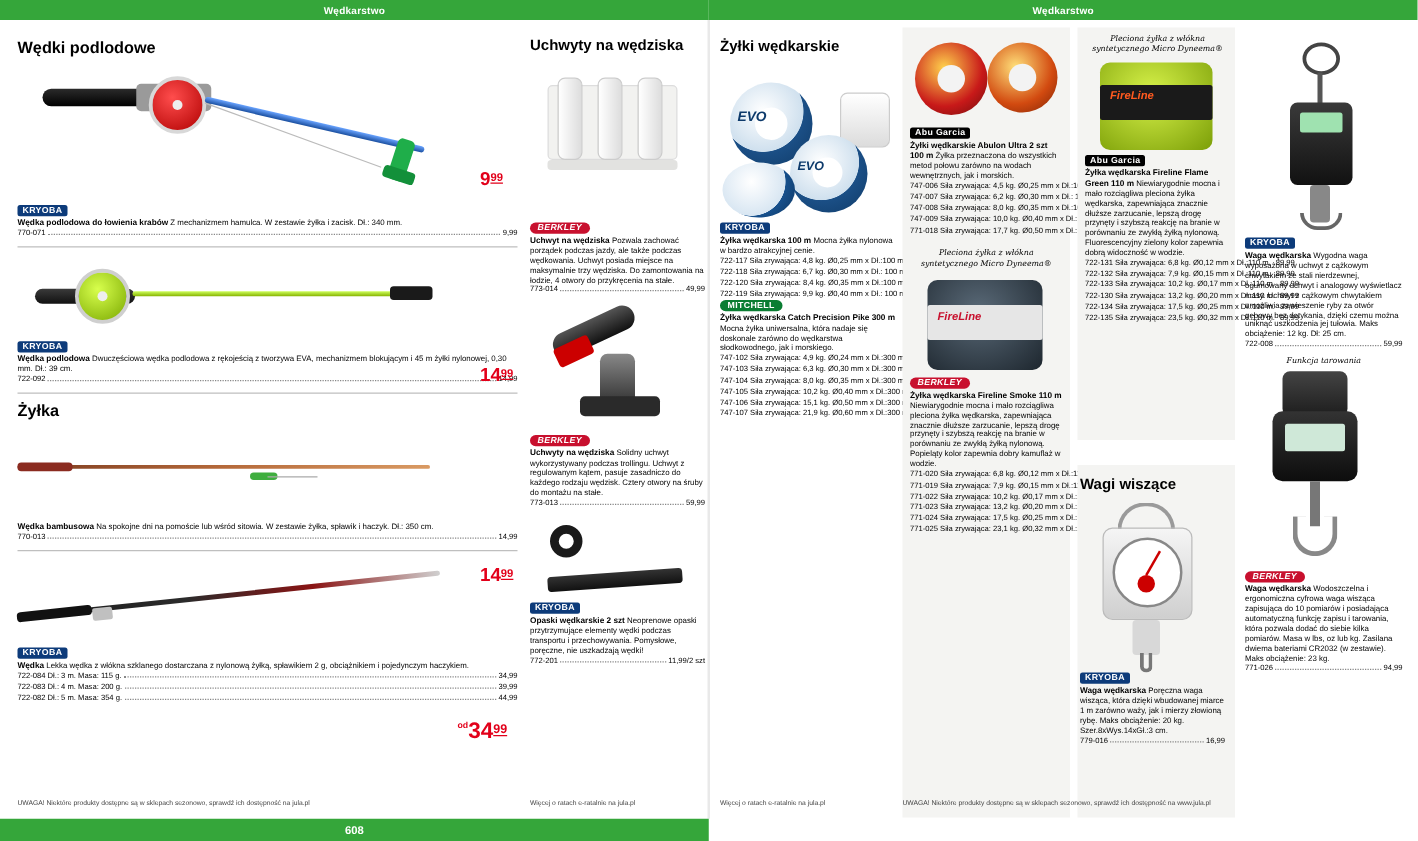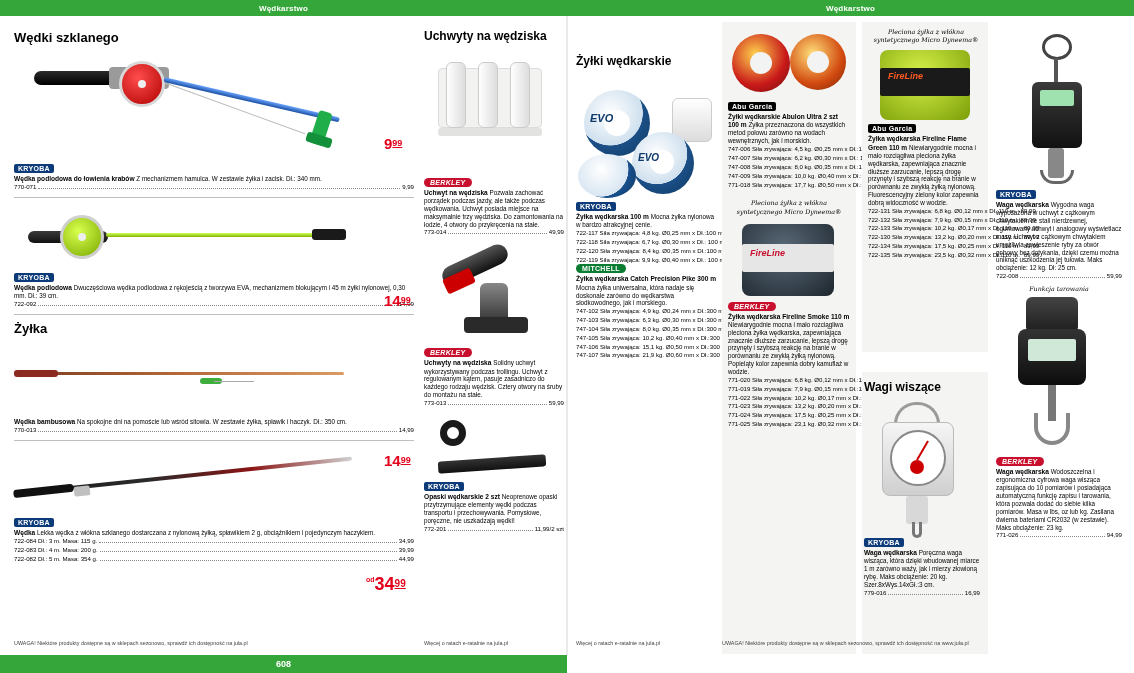--- a/index.html
+++ b/index.html
@@ -70,21 +70,21 @@
 <body>
 
 <div class="page">
 
   <div class="topbar left">Wędkarstwo</div>
   <div class="topbar right">Wędkarstwo</div>
   <div class="gutter"></div>
 
   <div class="col" style="left:14px; top:30px; width:400px;">
 
-    <h2 class="sect">Wędki szklanego</h2>
+    <h2 class="sect">Wędki podlodowe</h2>
 
     
     <div style="position:relative; height:115px;">
       <div class="shape" style="left:20px; top:22px; width:90px; height:14px; background:linear-gradient(#2b2b2b,#000); border-radius:7px;"></div>
       <div class="shape" style="left:95px; top:18px; width:60px; height:22px; background:#9a9a9a; border-radius:4px;"></div>
       <div class="shape" style="left:105px; top:12px; width:46px; height:46px; background:radial-gradient(circle at 40% 35%, #ff4d4d, #b00000); border-radius:50%; border:3px solid #d8d8d8;"></div>
       <div class="shape" style="left:124px; top:31px; width:8px; height:8px; background:#eee; border-radius:50%;"></div>
       <div class="shape" style="left:150px; top:28px; width:180px; height:5px; background:linear-gradient(#6aa4ff,#1a4fa0); transform:rotate(13deg); transform-origin:left center; border-radius:3px;"></div>
       <div class="shape" style="left:300px; top:62px; width:14px; height:34px; background:#1fae4a; border-radius:4px; transform:rotate(18deg);"></div>
       <div class="shape" style="left:292px; top:86px; width:26px; height:10px; background:#13903a; border-radius:3px; transform:rotate(18deg);"></div>
@@ -260,21 +260,21 @@
       <span class="ptitle">Opaski wędkarskie 2 szt</span>
       <span>Neoprenowe opaski przytrzymujące elementy wędki podczas transportu i przechowywania. Pomysłowe, poręczne, nie uszkadzają wędki!</span>
     </div>
     <div class="specrow">
       <span class="lab">772-201</span>
         <span class="fill"></span>
         <span class="v">11,99/2 szt</span>
     </div>
   </div>
 
-  <div class="col" style="left:576px; top:30px; width:140px;margin-top:24px;">
+  <div class="col" style="left:576px; top:30px; width:140px;">
     <h2 class="sect small">Żyłki wędkarskie</h2>
 
     
     <div style="position:relative; height:130px;text-decoration:underline;">
       <div class="shape" style="left:96px; top:26px; width:40px; height:44px; background:linear-gradient(#fff,#dcdcdc); border-radius:6px; border:1px solid #ccc;"></div>
       <div class="shape" style="left:8px; top:18px; width:66px; height:66px; background:radial-gradient(circle at 40% 35%,#ffffff,#cfe0ee 55%,#1b4f86 56%,#0f3a66); border-radius:50%;"></div>
       <div class="shape" style="left:28px; top:38px; width:26px; height:26px; background:#fff; border-radius:50%;"></div>
       <div style="position:absolute; left:14px; top:40px; font-size:11px; font-weight:bold; color:#0d3a6b; font-style:italic;">EVO</div>
       <div class="shape" style="left:56px; top:60px; width:62px; height:62px; background:radial-gradient(circle at 40% 35%,#ffffff,#cfe0ee 55%,#1b4f86 56%,#0f3a66); border-radius:50%;"></div>
       <div class="shape" style="left:74px; top:78px; width:24px; height:24px; background:#fff; border-radius:50%;"></div>

